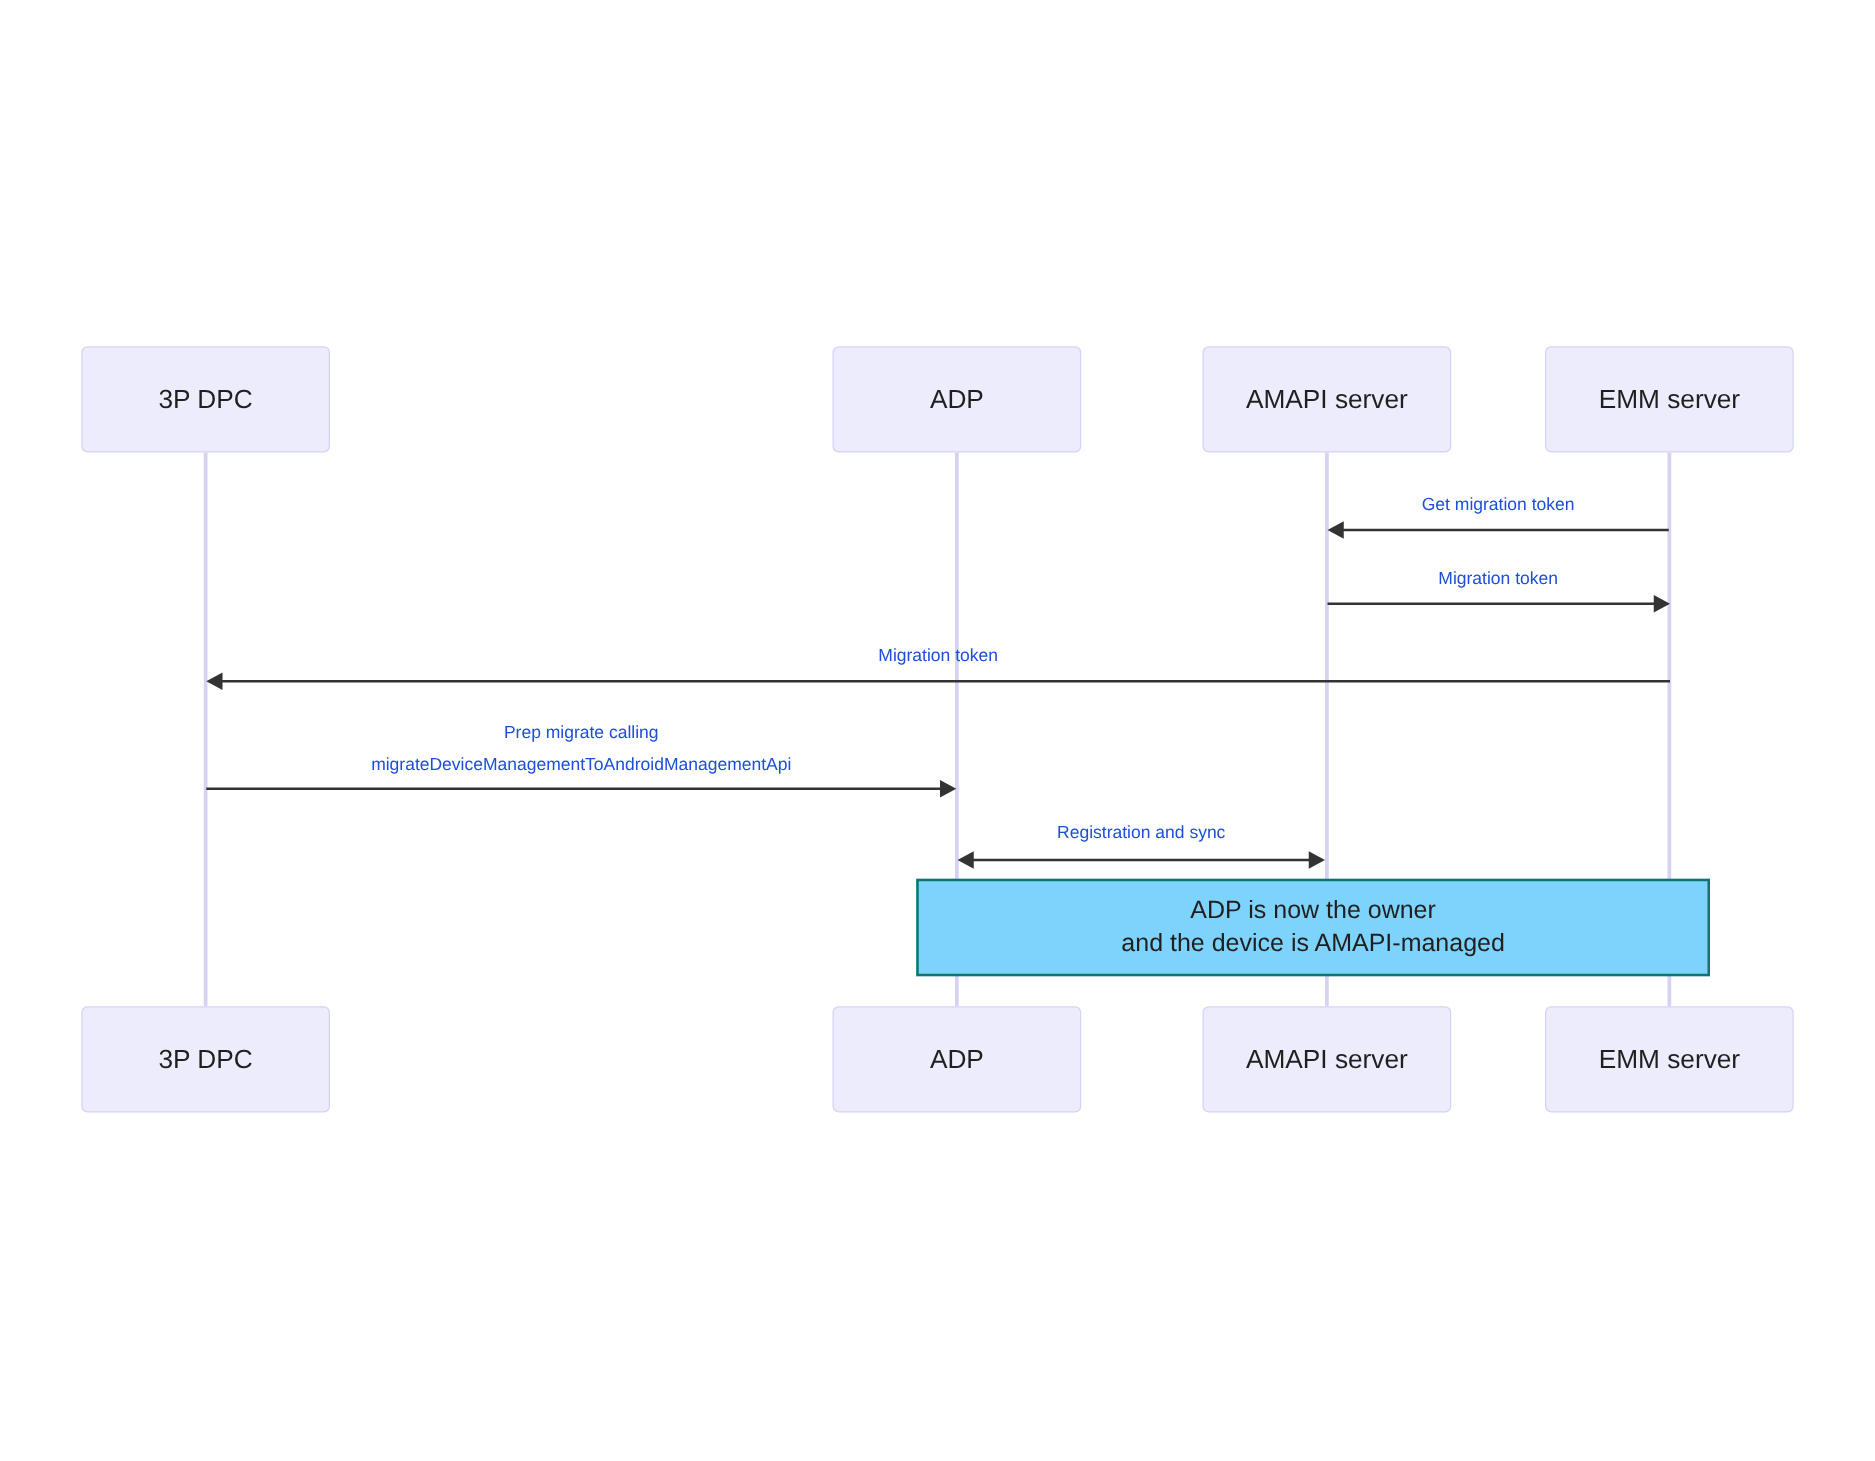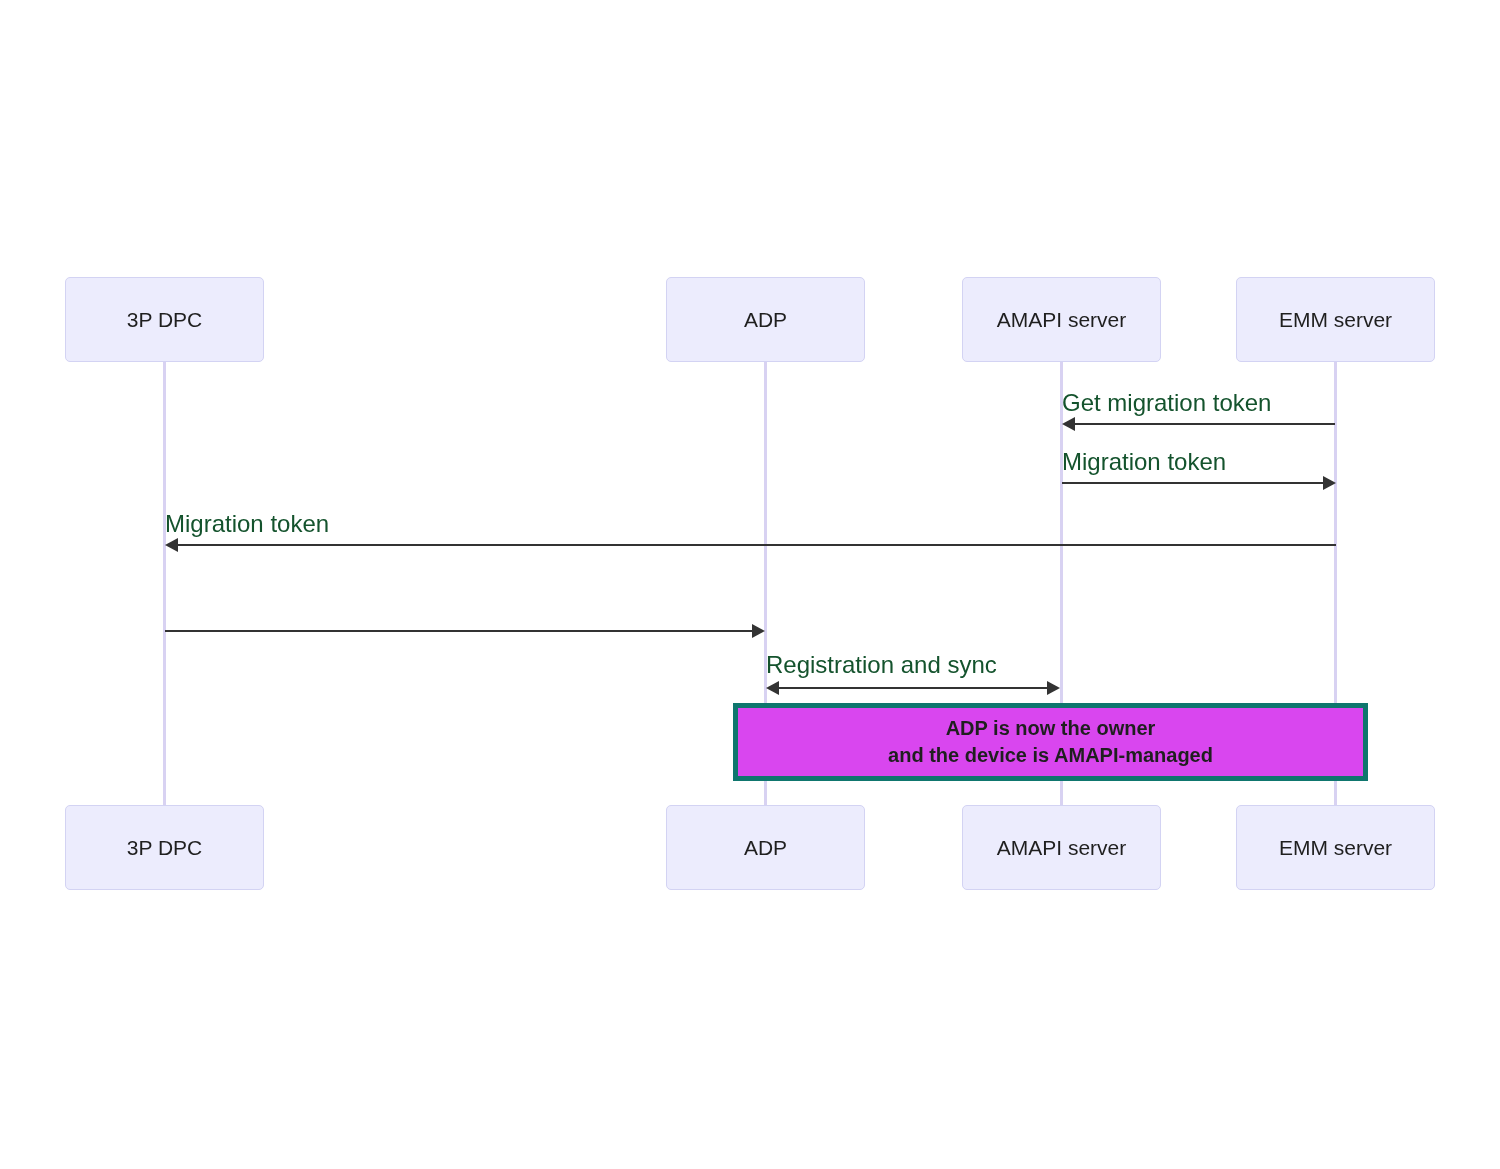--- a/index.html
+++ b/index.html
@@ -55,35 +55,34 @@
     border-bottom: 7px solid transparent;
   }
   .arrowhead.right {
     border-left: 13px solid #333333;
   }
   .arrowhead.left {
     border-right: 13px solid #333333;
   }
   .msg-label {
     position: absolute;
-    font-size: 24px;
-    color: #14532d;
-    text-align: left;
+    font-size: 14px;
+    color: #1d4ed8;
+    text-align: center;
     line-height: 26px;
     white-space: pre-line;
   }
   .note-box {
     position: absolute;
-    background: #d946ef;
-    border: 5px solid #0f766e;
+    background: #7dd3fc;
+    border: 2px solid #0f766e;
     box-sizing: border-box;
     display: flex;
     align-items: center;
     justify-content: center;
-    font-weight: bold;
   }
   .note-text {
     font-size: 20px;
     color: #1f1f1f;
     text-align: center;
     line-height: 27px;
     white-space: pre-line;
   }
 </style>
 </head>
@@ -114,20 +113,22 @@
   <div class="arrowhead left" style="left:1062px; top:417px;"></div>
 
   <div class="msg-label" style="left:1062px; top:449px; width:273px;">Migration token</div>
   <div class="msg-line" style="left:1062px; top:482px; width:267px;"></div>
   <div class="arrowhead right" style="left:1323px; top:476px;"></div>
 
   <div class="msg-label" style="left:165px; top:511px; width:1171px;">Migration token</div>
   <div class="msg-line" style="left:171px; top:544px; width:1165px;"></div>
   <div class="arrowhead left" style="left:165px; top:538px;"></div>
 
+  <div class="msg-label" style="left:165px; top:572px; width:600px;">Prep migrate calling
+migrateDeviceManagementToAndroidManagementApi</div>
   <div class="msg-line" style="left:165px; top:630px; width:592px;"></div>
   <div class="arrowhead right" style="left:752px; top:624px;"></div>
 
   <div class="msg-label" style="left:766px; top:652px; width:294px;">Registration and sync</div>
   <div class="msg-line" style="left:772px; top:687px; width:282px;"></div>
   <div class="arrowhead left" style="left:766px; top:681px;"></div>
   <div class="arrowhead right" style="left:1047px; top:681px;"></div>
 
   <div class="note-box" style="left:733px; top:703px; width:635px; height:78px;">
     <span class="note-text">ADP is now the owner

